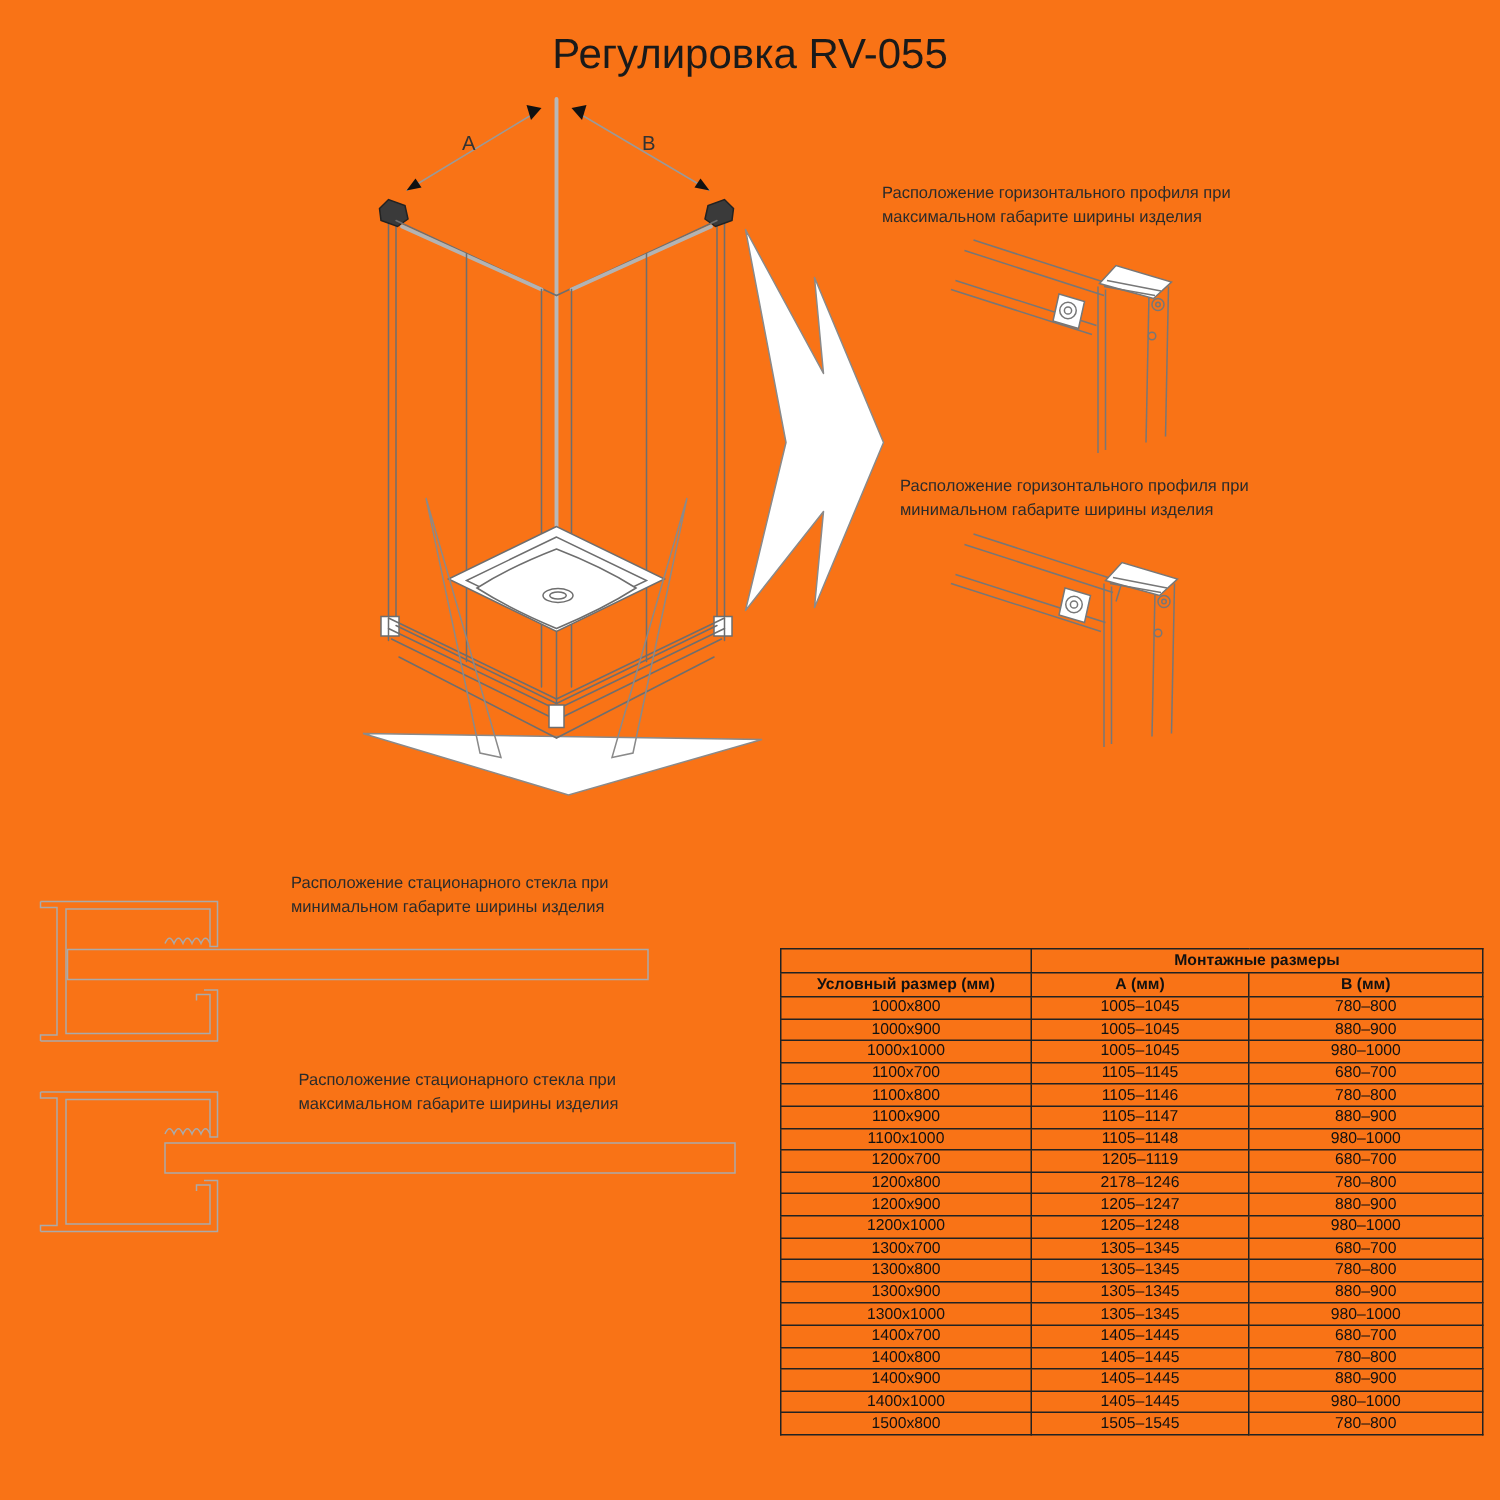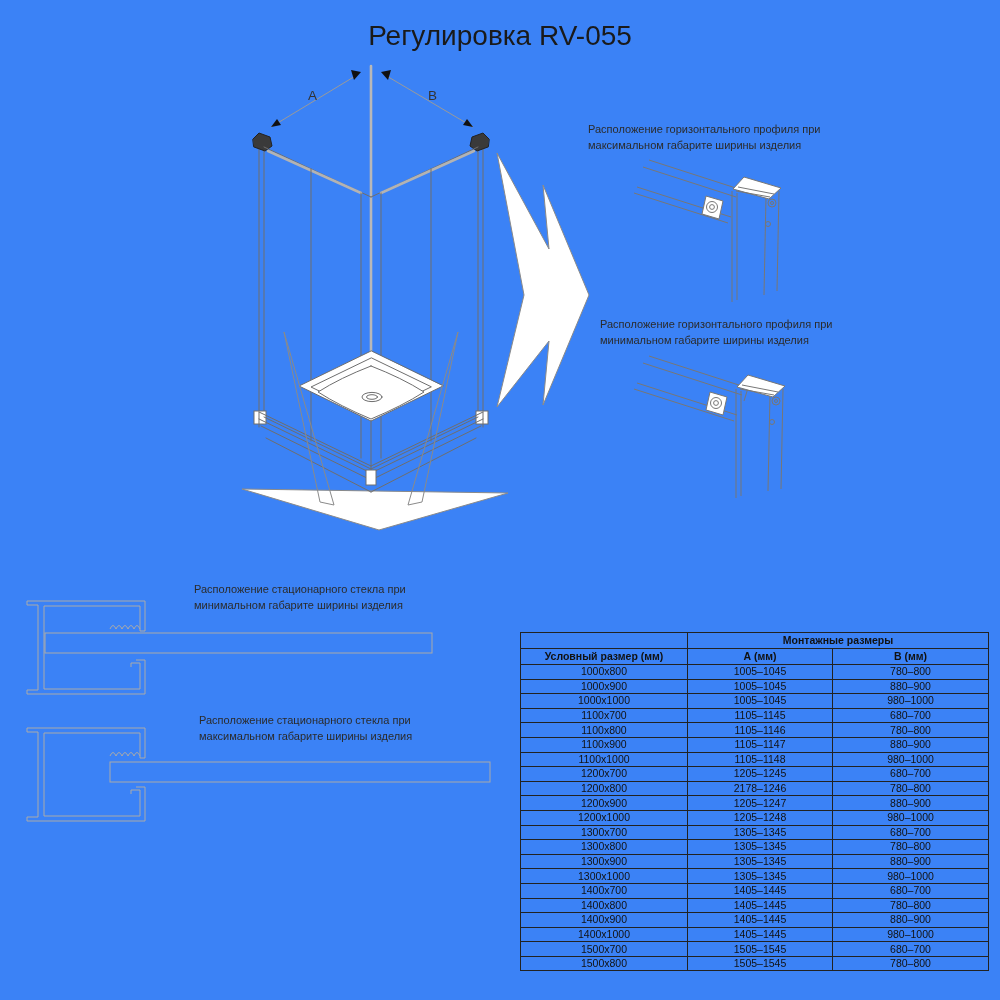--- a/index.html
+++ b/index.html
@@ -1,16 +1,16 @@
 <!DOCTYPE html>
 <html><head>
 <meta charset="utf-8">
 <style>
   html,body{margin:0;padding:0;background:#fff;}
-  #page{position:relative;width:1000px;height:1000px;background:#3b82f6;overflow:hidden;
+  #page{position:relative;width:1000px;height:1000px;background:#f97316;overflow:hidden;
         font-family:"Liberation Sans", sans-serif;color:#1a1a1a;}
   #page-title{position:absolute;left:0;top:20px;width:1000px;text-align:center;
         font-size:28px;font-weight:400;color:#1a1a1a;}
   svg.draw{position:absolute;left:0;top:0;}
   .caption{position:absolute;font-size:11px;line-height:1.45;color:#2b2b2b;white-space:nowrap;}
   
   #size-table{position:absolute;left:520px;top:632px;border-collapse:collapse;
         font-size:10.5px;color:#111;table-layout:fixed;}
   #size-table td,#size-table th{border:1px solid #222;padding:0 2px;text-align:center;
         height:13.6px;line-height:1.05;font-weight:400;overflow:hidden;}
@@ -226,21 +226,21 @@
           <td>1105–1147</td>
           <td>880–900</td>
         </tr>
         <tr>
           <td>1100x1000</td>
           <td>1105–1148</td>
           <td>980–1000</td>
         </tr>
         <tr>
           <td>1200x700</td>
-          <td>1205–1245</td>
+          <td>1205–1119</td>
           <td>680–700</td>
         </tr>
         <tr>
           <td>1200x800</td>
           <td>2178–1246</td>
           <td>780–800</td>
         </tr>
         <tr>
           <td>1200x900</td>
           <td>1205–1247</td>
@@ -285,25 +285,20 @@
           <td>1400x900</td>
           <td>1405–1445</td>
           <td>880–900</td>
         </tr>
         <tr>
           <td>1400x1000</td>
           <td>1405–1445</td>
           <td>980–1000</td>
         </tr>
         <tr>
-          <td>1500x700</td>
-          <td>1505–1545</td>
-          <td>680–700</td>
-        </tr>
-        <tr>
           <td>1500x800</td>
           <td>1505–1545</td>
           <td>780–800</td>
         </tr>
       </tbody>
   </table>
 
 </div>
 
 </body></html>

